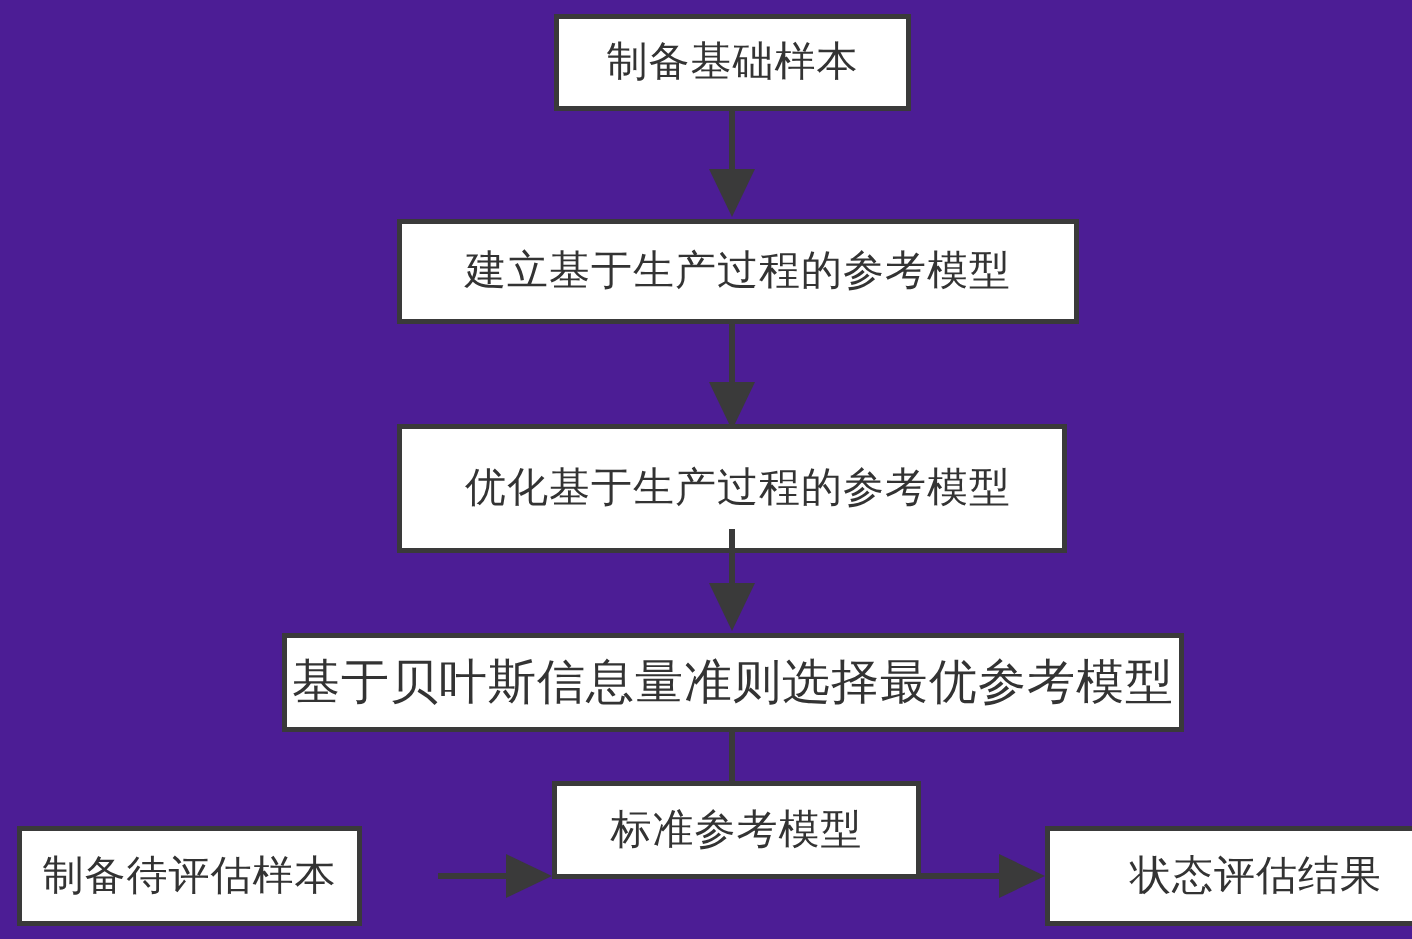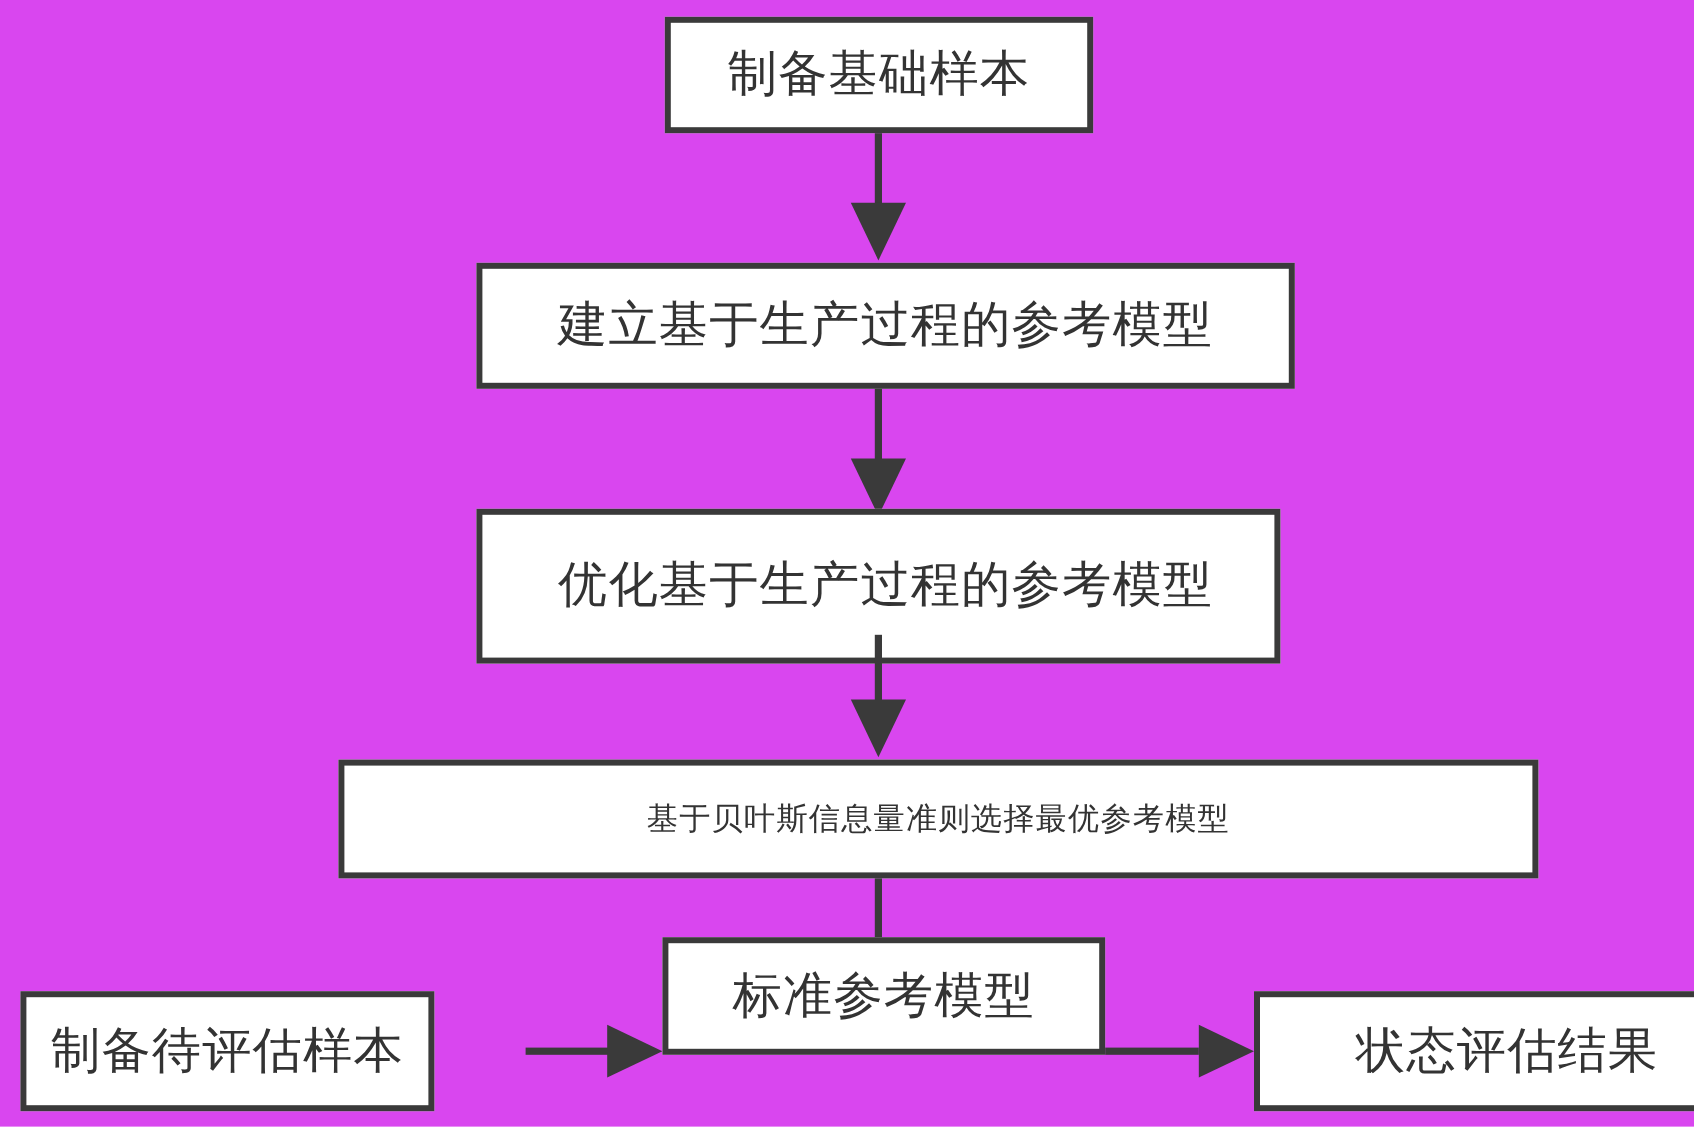--- a/index.html
+++ b/index.html
@@ -7,21 +7,21 @@
     padding: 0;
     background: #ffffff;
   }
   body {
     font-family: "Liberation Sans", "DejaVu Sans", sans-serif;
   }
   #canvas {
     position: relative;
     width: 1412px;
     height: 939px;
-    background: #d946ef;
+    background: #4c1d95;
     overflow: hidden;
   }
   .node {
     position: absolute;
     box-sizing: border-box;
     background: #ffffff;
     border: 5px solid #3a3a3a;
     display: flex;
     align-items: center;
     justify-content: center;
@@ -32,21 +32,21 @@
   }
   .node .label {
     display: block;
     transform: translateY(-1px);
   }
 
   
   #node-prepare-base-sample { left: 554px;  top: 14px;  width: 357px; height: 97px;  font-size: 41px; }
   #node-build-reference-model { left: 397px; top: 219px; width: 682px; height: 105px; font-size: 41px; }
   #node-optimize-reference-model { left: 397px; top: 424px; width: 670px; height: 129px; font-size: 41px; padding-left: 12px; }
-  #node-select-optimal-model { left: 282px; top: 633px; width: 1000px; height: 99px;  font-size: 26px; }
+  #node-select-optimal-model { left: 282px; top: 633px; width: 902px; height: 99px;  font-size: 48px; }
   #node-prepare-eval-sample { left: 17px;   top: 826px; width: 345px; height: 100px; font-size: 41px; }
   #node-standard-reference-model { left: 552px; top: 781px; width: 369px; height: 98px; font-size: 41px; }
   #node-state-evaluation-result { left: 1045px; top: 826px; width: 422px; height: 100px; font-size: 41px; }
 
   
   .stem-v {
     position: absolute;
     width: 6px;
     background: #3a3a3a;
   }

